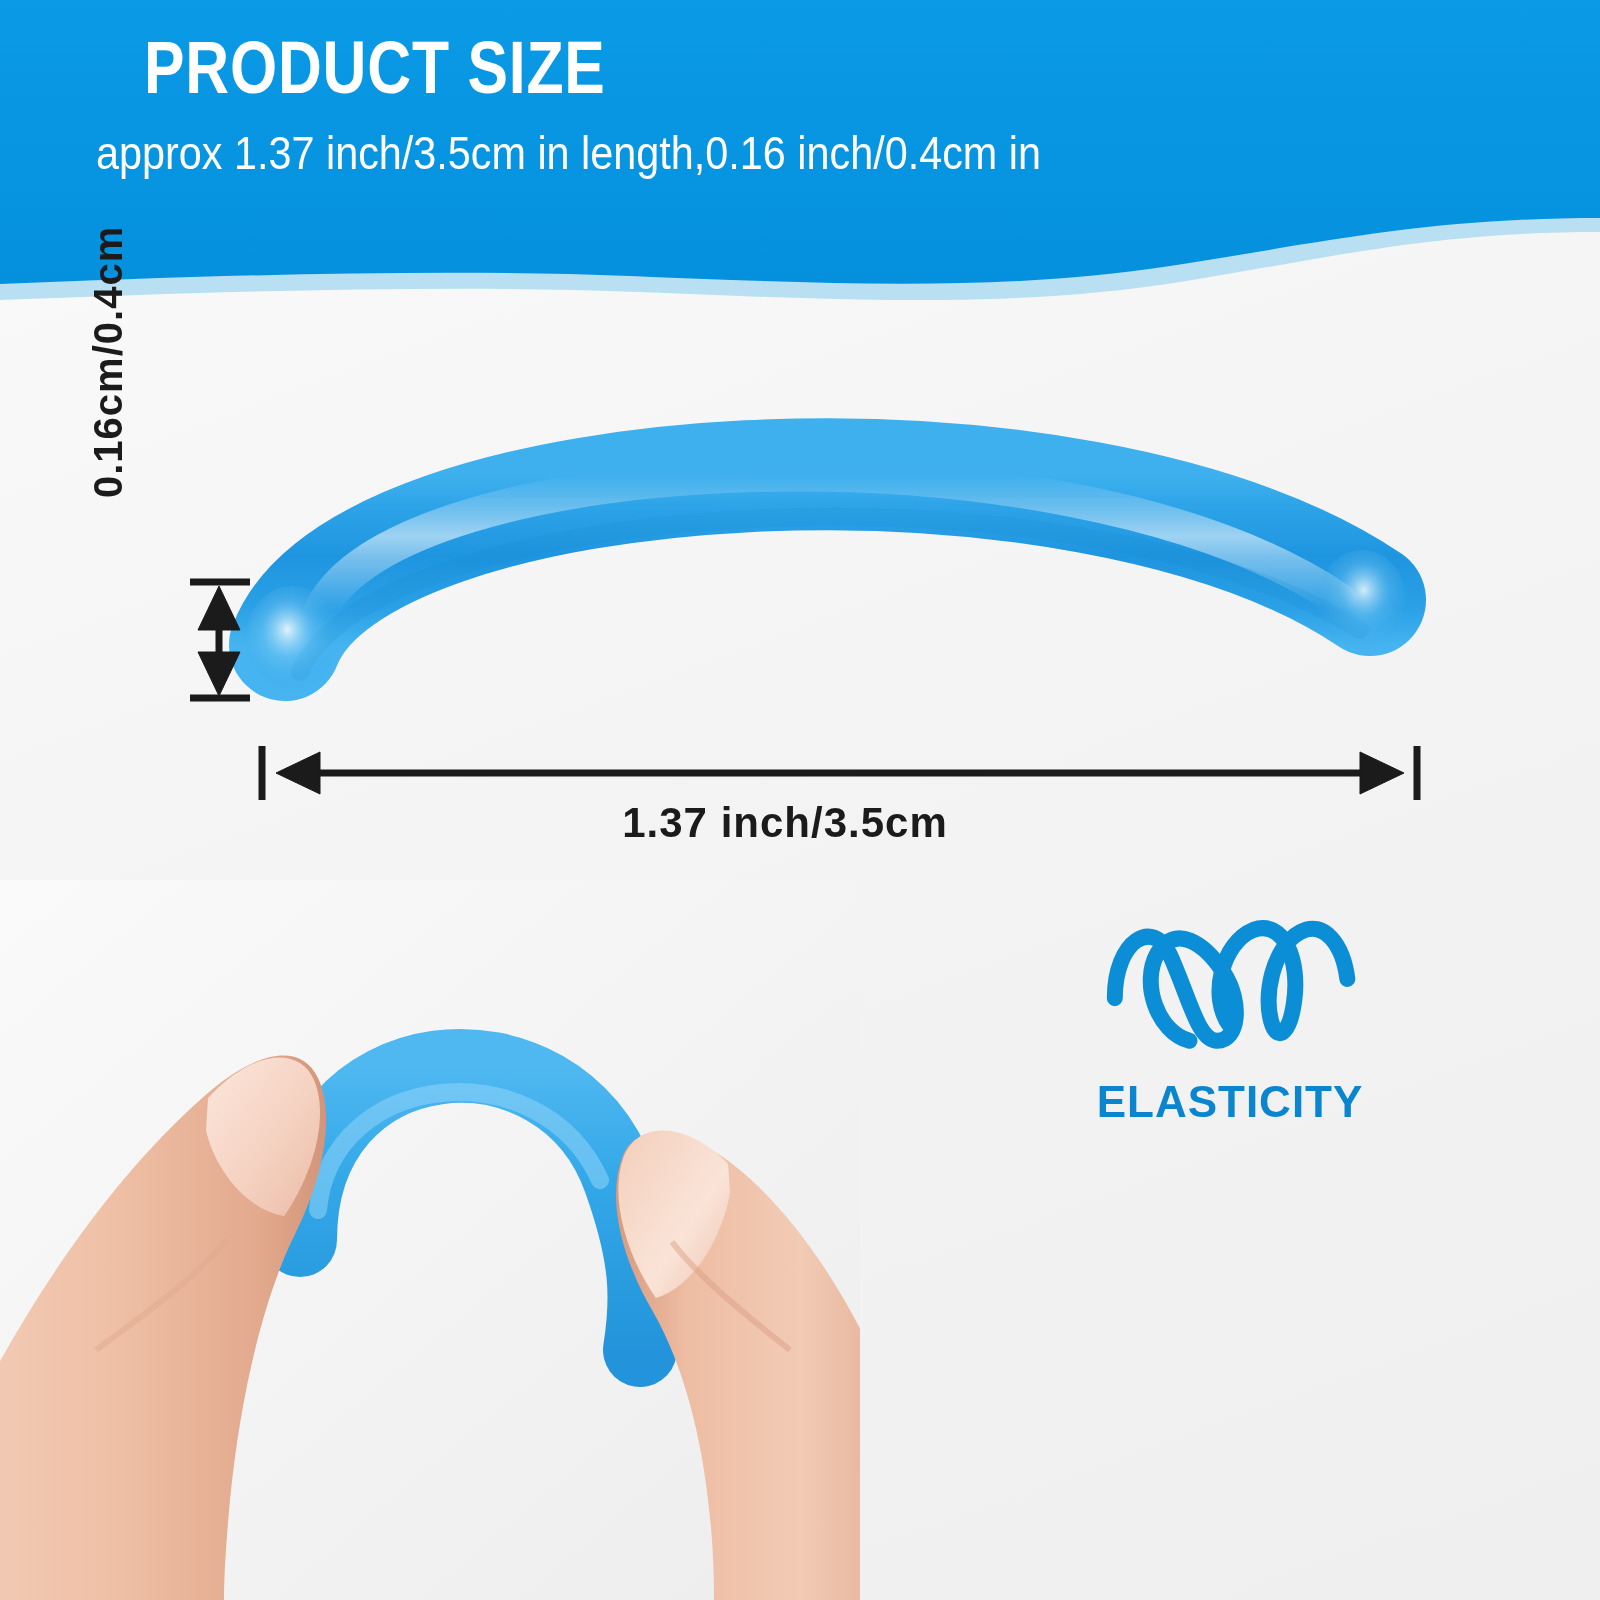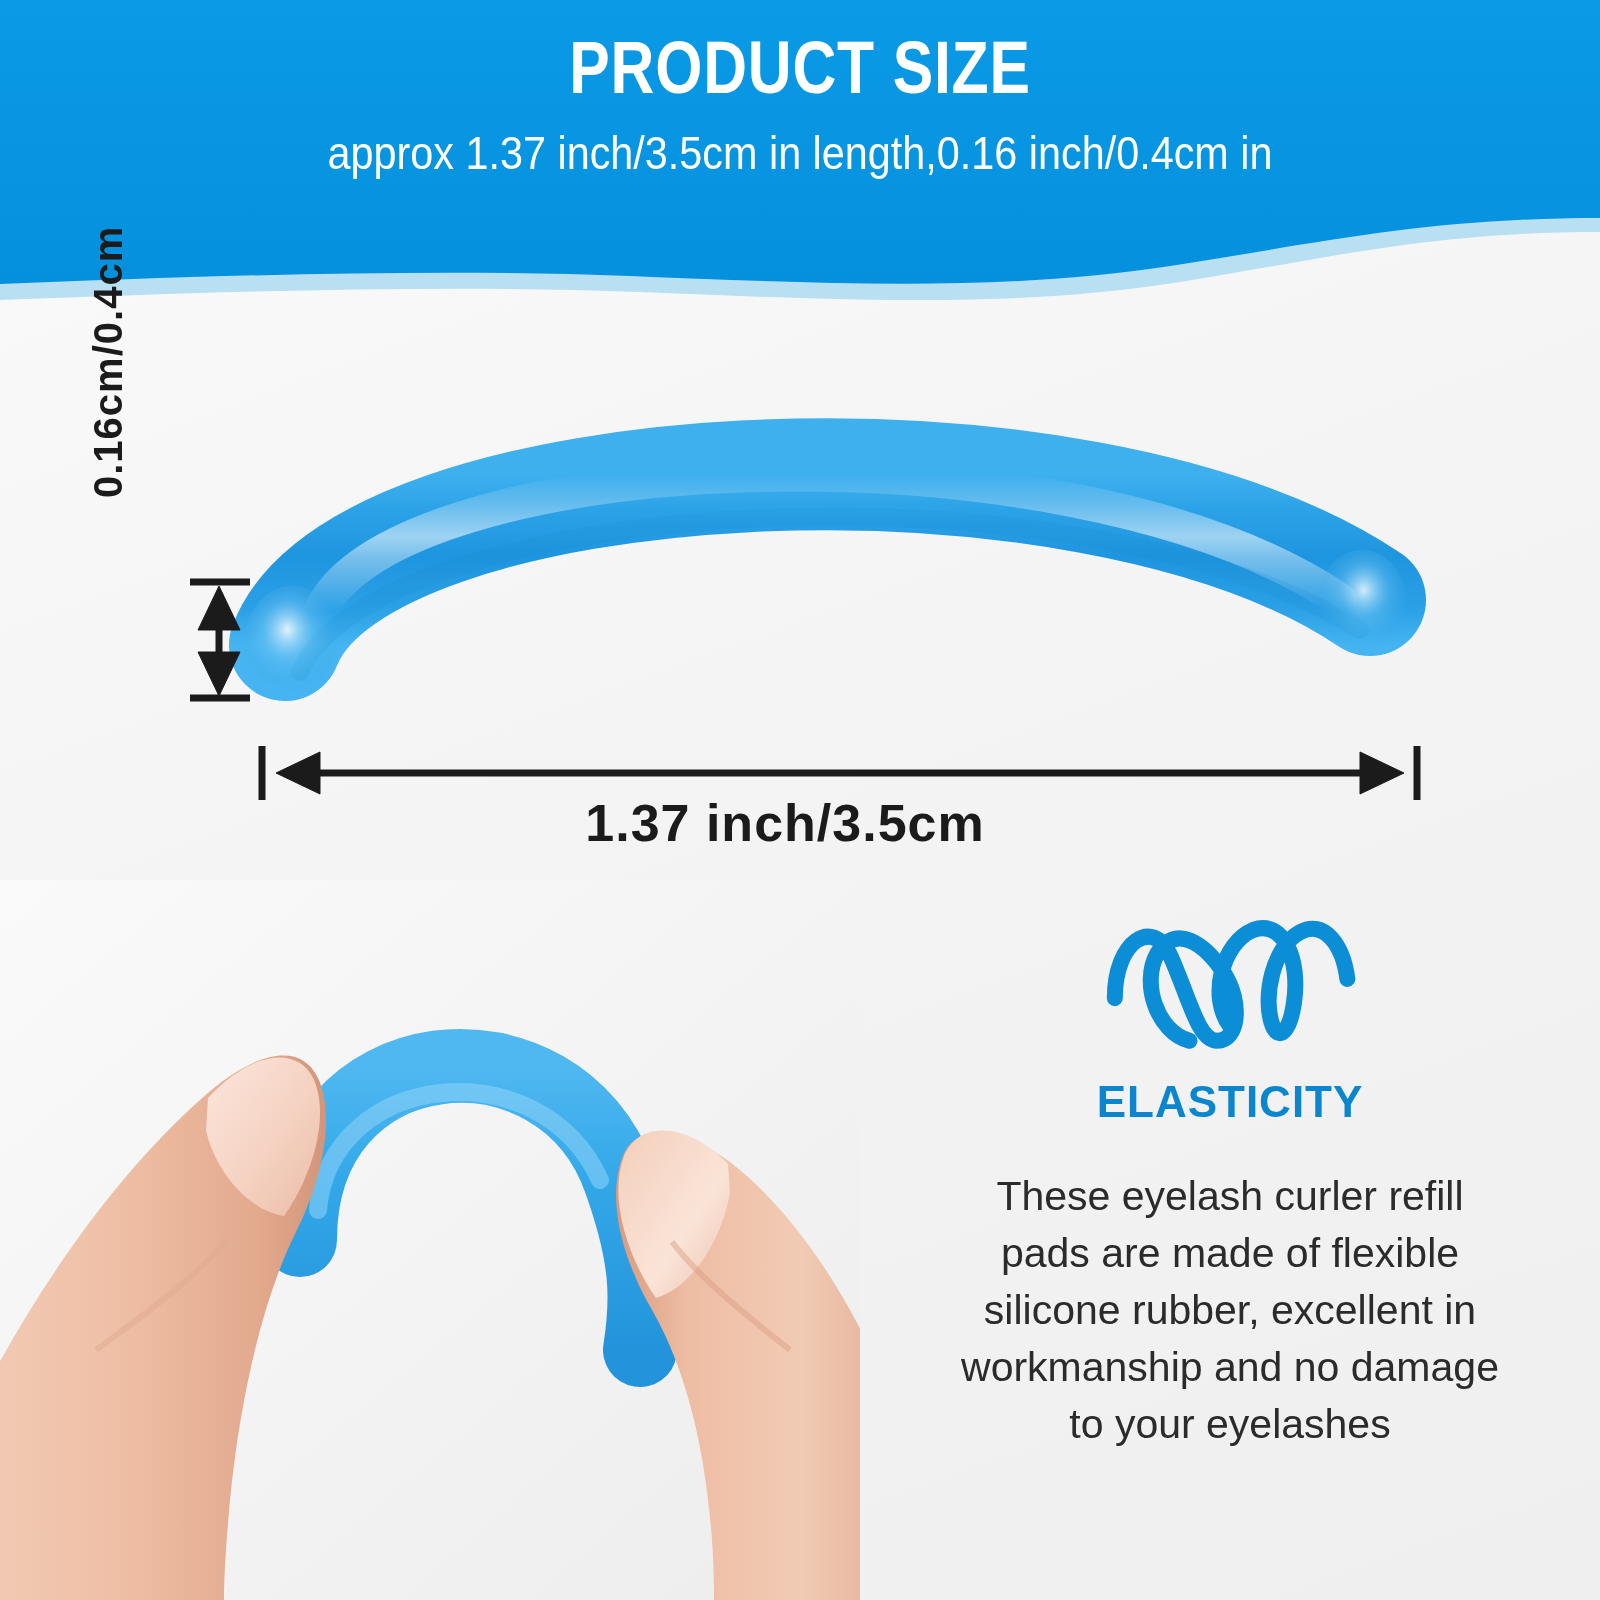--- a/index.html
+++ b/index.html
@@ -7,21 +7,21 @@
     width:1600px;height:1600px;overflow:hidden;
     font-family:"Liberation Sans","DejaVu Sans",sans-serif;
     background:#ffffff;
   }
   .page{position:relative;width:1600px;height:1600px;overflow:hidden;
     background:linear-gradient(160deg,#fbfbfb 0%,#f4f4f5 45%,#efeff0 100%);}
 
   
   .header{position:absolute;left:0;top:0;width:1600px;height:300px;overflow:hidden;}
   .header svg{position:absolute;left:0;top:0;}
-  .header-text{position:absolute;left:0;top:0;width:1600px;text-align:center;}
+  .header-text{position:absolute;left:0;top:0;width:1600px;text-align:left;}
   .hdr-title{
     margin:0;padding-top:26px;
     color:#ffffff;font-weight:bold;
     font-size:74px;line-height:84px;
     letter-spacing:1px;
     transform:scaleX(.82);transform-origin:center top;
     font-family:"Liberation Sans","DejaVu Sans",sans-serif;
   }
   .hdr-sub{
     margin:0;padding-top:16px;
@@ -41,21 +41,21 @@
     font-size:40px;line-height:44px;letter-spacing:1px;
     transform:rotate(-90deg);
     transform-origin:left top;
     white-space:nowrap;
     text-align:left;
   }
   .h-dim-label{
     position:absolute;left:0;top:798px;width:1600px;
     text-align:center;
     color:#1b1b1b;font-weight:bold;
-    font-size:52px;line-height:50px;letter-spacing:1px;
+    font-size:42px;line-height:50px;letter-spacing:1px;
   }
   .h-dim-label span{display:inline-block;margin-left:-30px;}
 
   
   .photo{position:absolute;left:0;top:880px;width:860px;height:720px;overflow:hidden;}
   .photo svg{position:absolute;left:0;top:0;}
 
   
   .feature{position:absolute;left:880px;top:900px;width:700px;height:660px;text-align:center;}
   .spring-icon{width:100%;height:160px;display:block;}
@@ -241,22 +241,15 @@
                  C138,132 142,96 124,68 C106,40 78,22 62,50
                  C46,78 62,124 92,132"></path>
         <path d="M130,118 C110,92 122,40 152,28 C180,18 196,56 190,96
                  C186,124 176,132 170,118 C160,92 170,44 196,30
                  C218,18 236,42 240,74"></path>
       </g>
     </svg>
 
     <div class="feature-title">ELASTICITY</div>
 
-    <div class="feature-body">
-      <div>These eyelash curler refill</div>
-      <div>pads are made of flexible</div>
-      <div>silicone rubber, excellent in</div>
-      <div>workmanship and no damage</div>
-      <div>to your eyelashes</div>
-    </div>
   </div>
 
 </div>
 
 </body></html>

